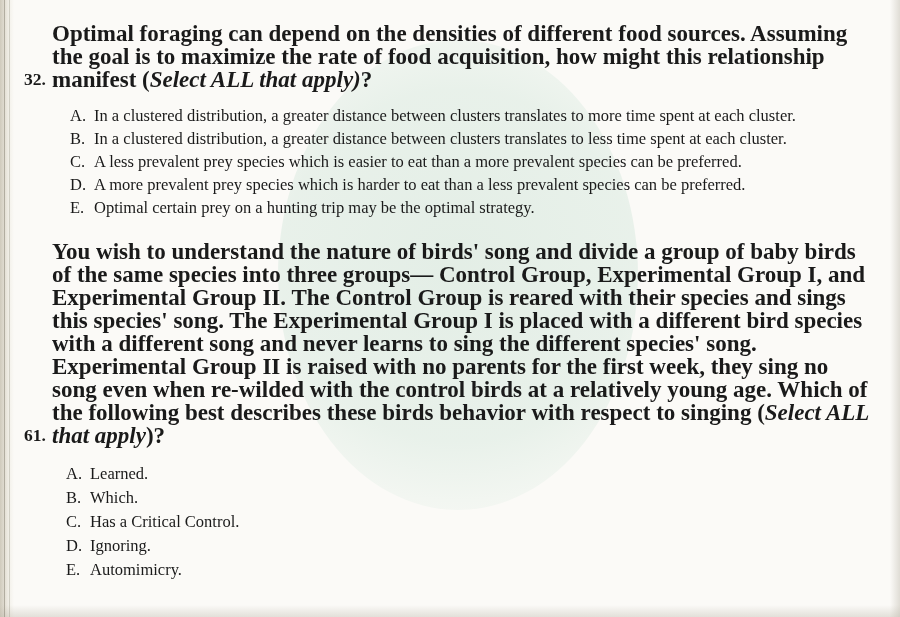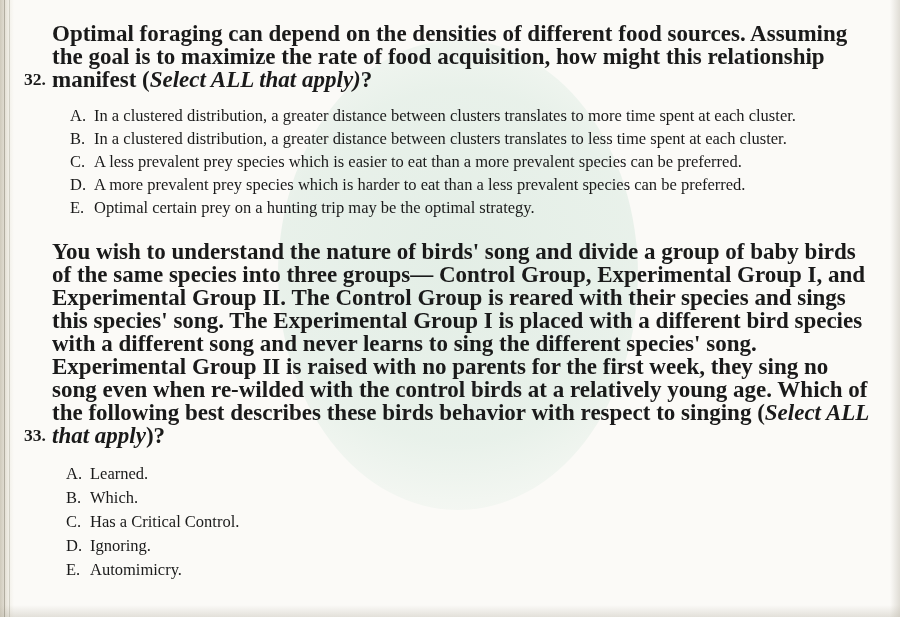--- a/index.html
+++ b/index.html
@@ -192,21 +192,21 @@
           <div class="choice-letter">E.</div>
           <div class="choice-text">Optimal certain prey on a hunting trip may be the optimal strategy.</div>
         </div>
       </div>
     </div>
 
     <div class="spacer-q32"></div>
 
     <div class="question">
       <div class="q-body">
-        <div class="q-num">33.</div>
+        <div class="q-num">61.</div>
         <div class="q-text"><span>You wish to understand the nature of birds' song and divide a group of baby birds of the same species into three groups— Control Group, Experimental Group I, and Experimental Group II. The Control Group is reared with their species and sings this species' song. The Experimental Group I is placed with a different bird species with a different song and never learns to sing the different species' song. Experimental Group II is raised with no parents for the first week, they sing no song even when re-wilded with the control birds at a relatively young age. Which of the following best describes these birds behavior with respect to singing (</span><span class="ital">Select ALL that apply</span><span>)?</span></div>
       </div>
 
       <div class="choices q33-choices">
         <div class="choice">
           <div class="choice-letter">A.</div>
           <div class="choice-text">Learned.</div>
         </div>
         <div class="choice">
           <div class="choice-letter">B.</div>

